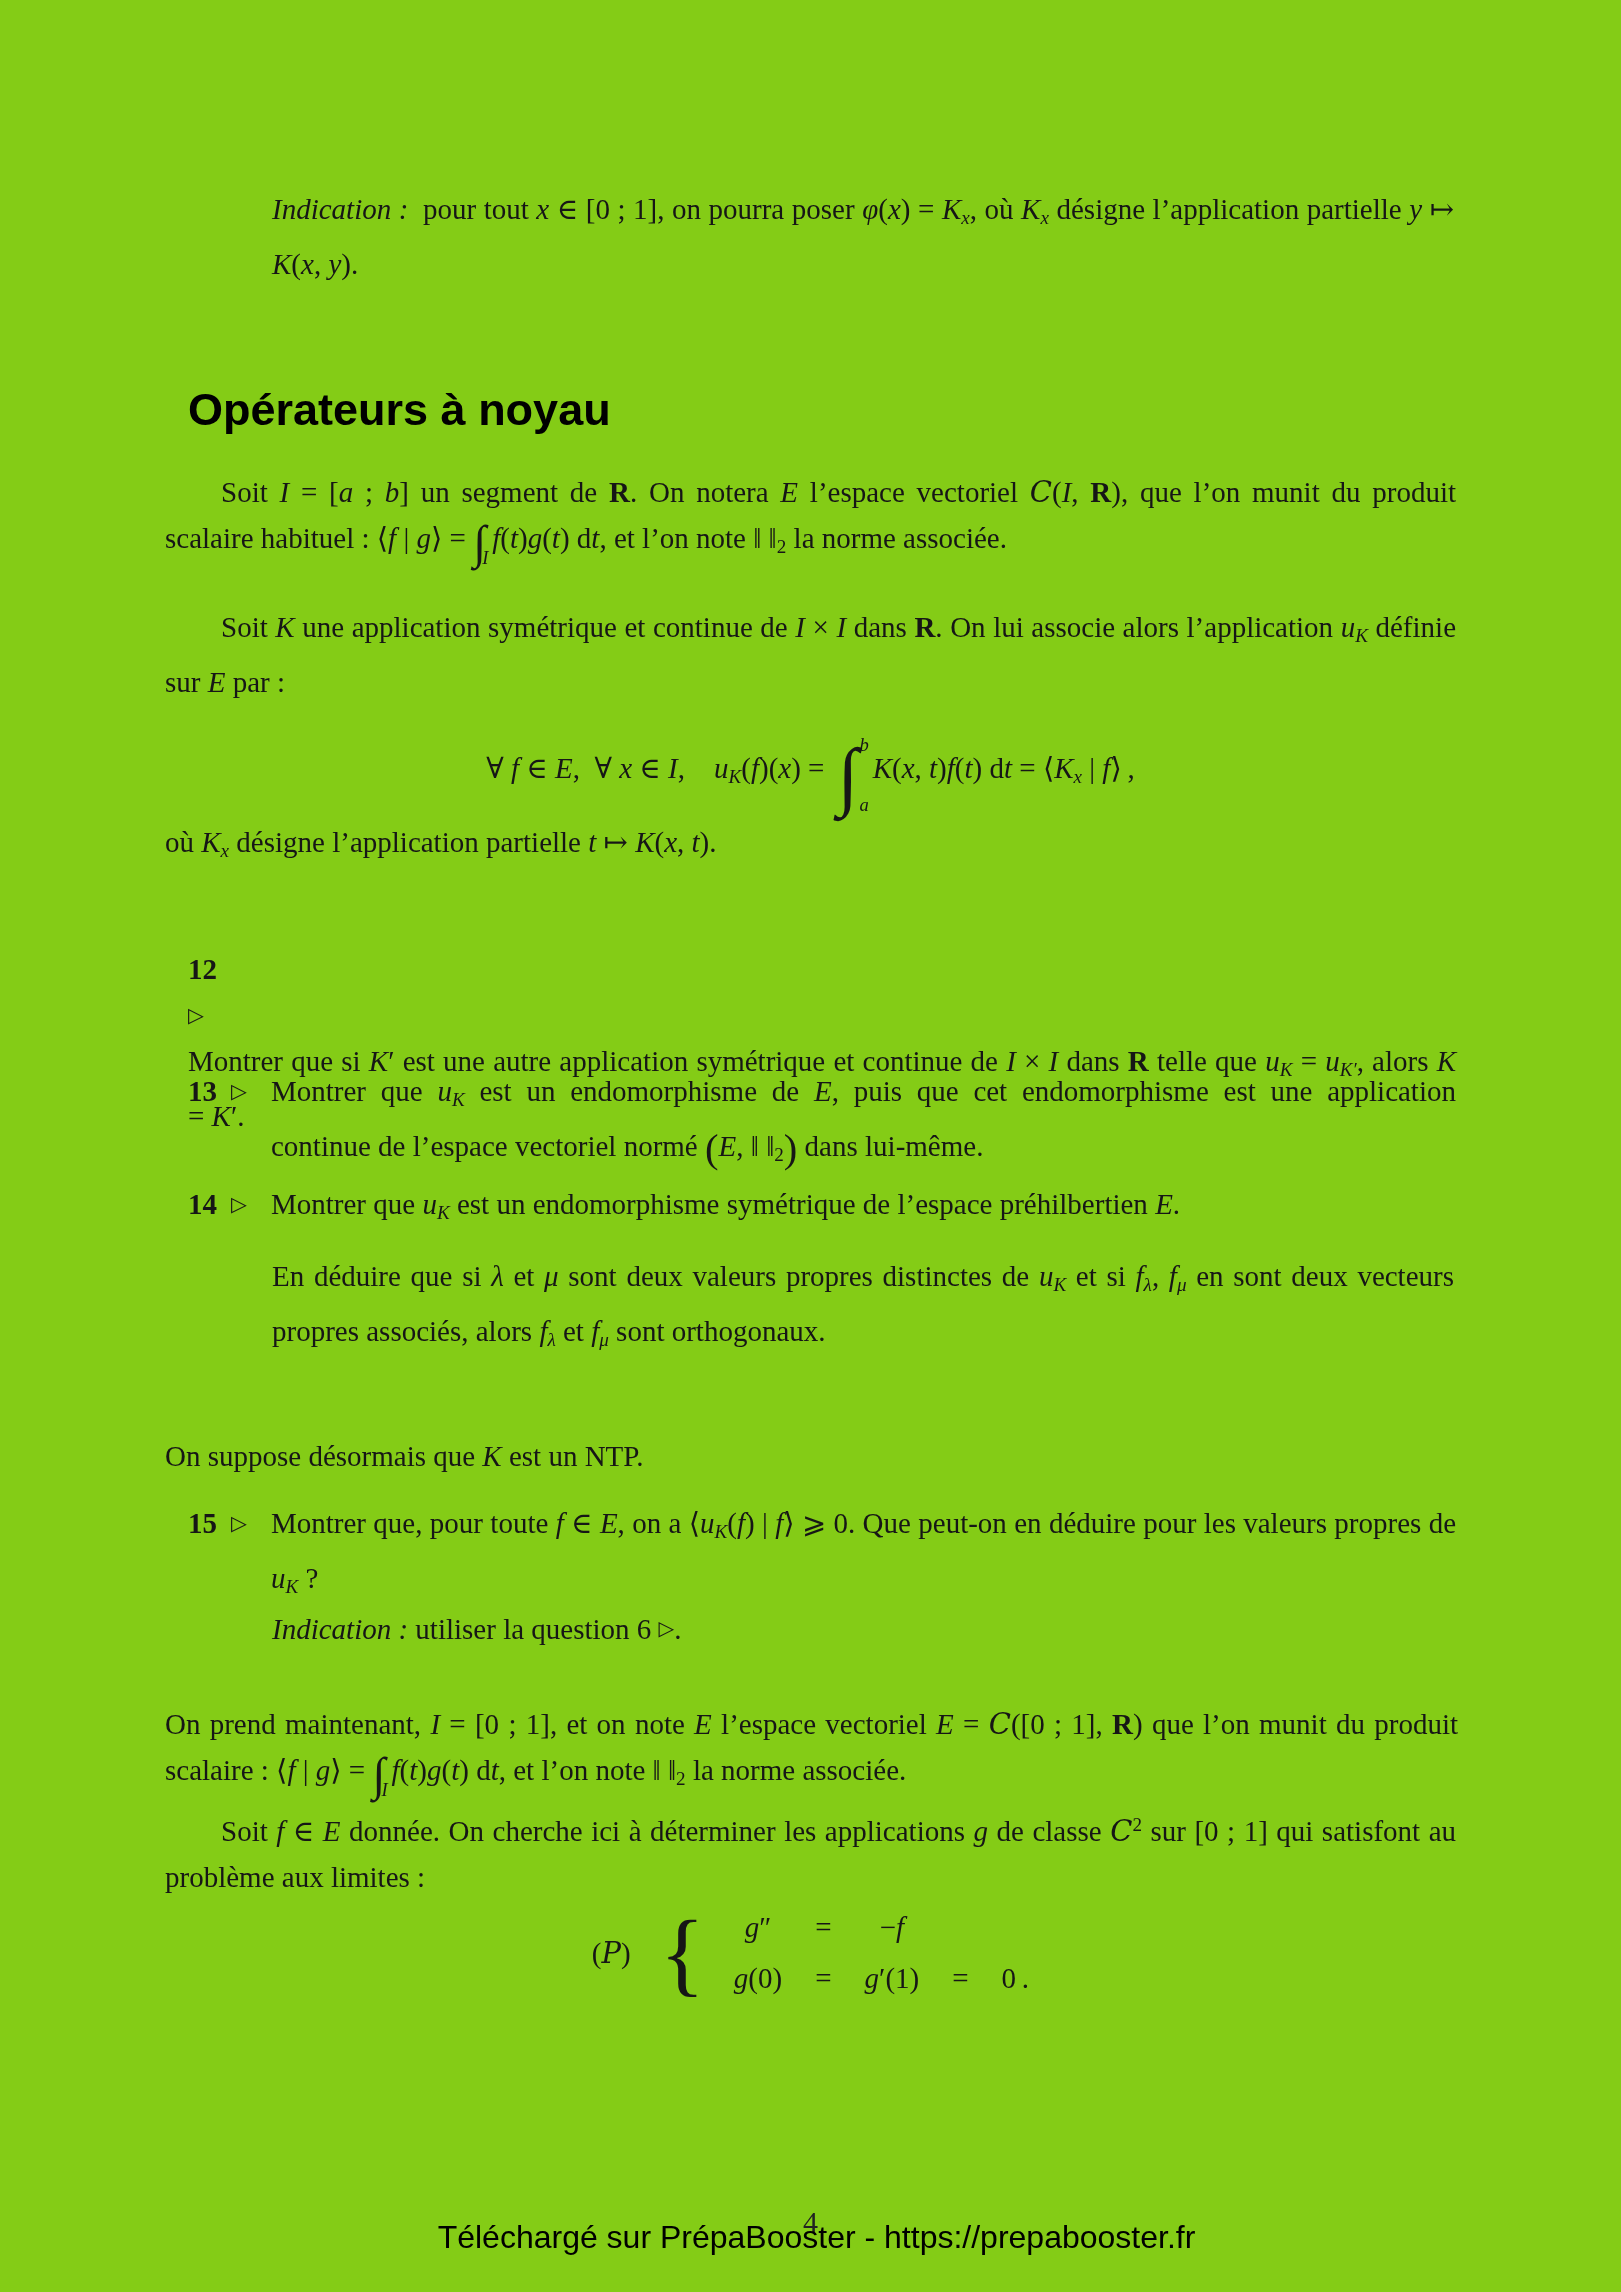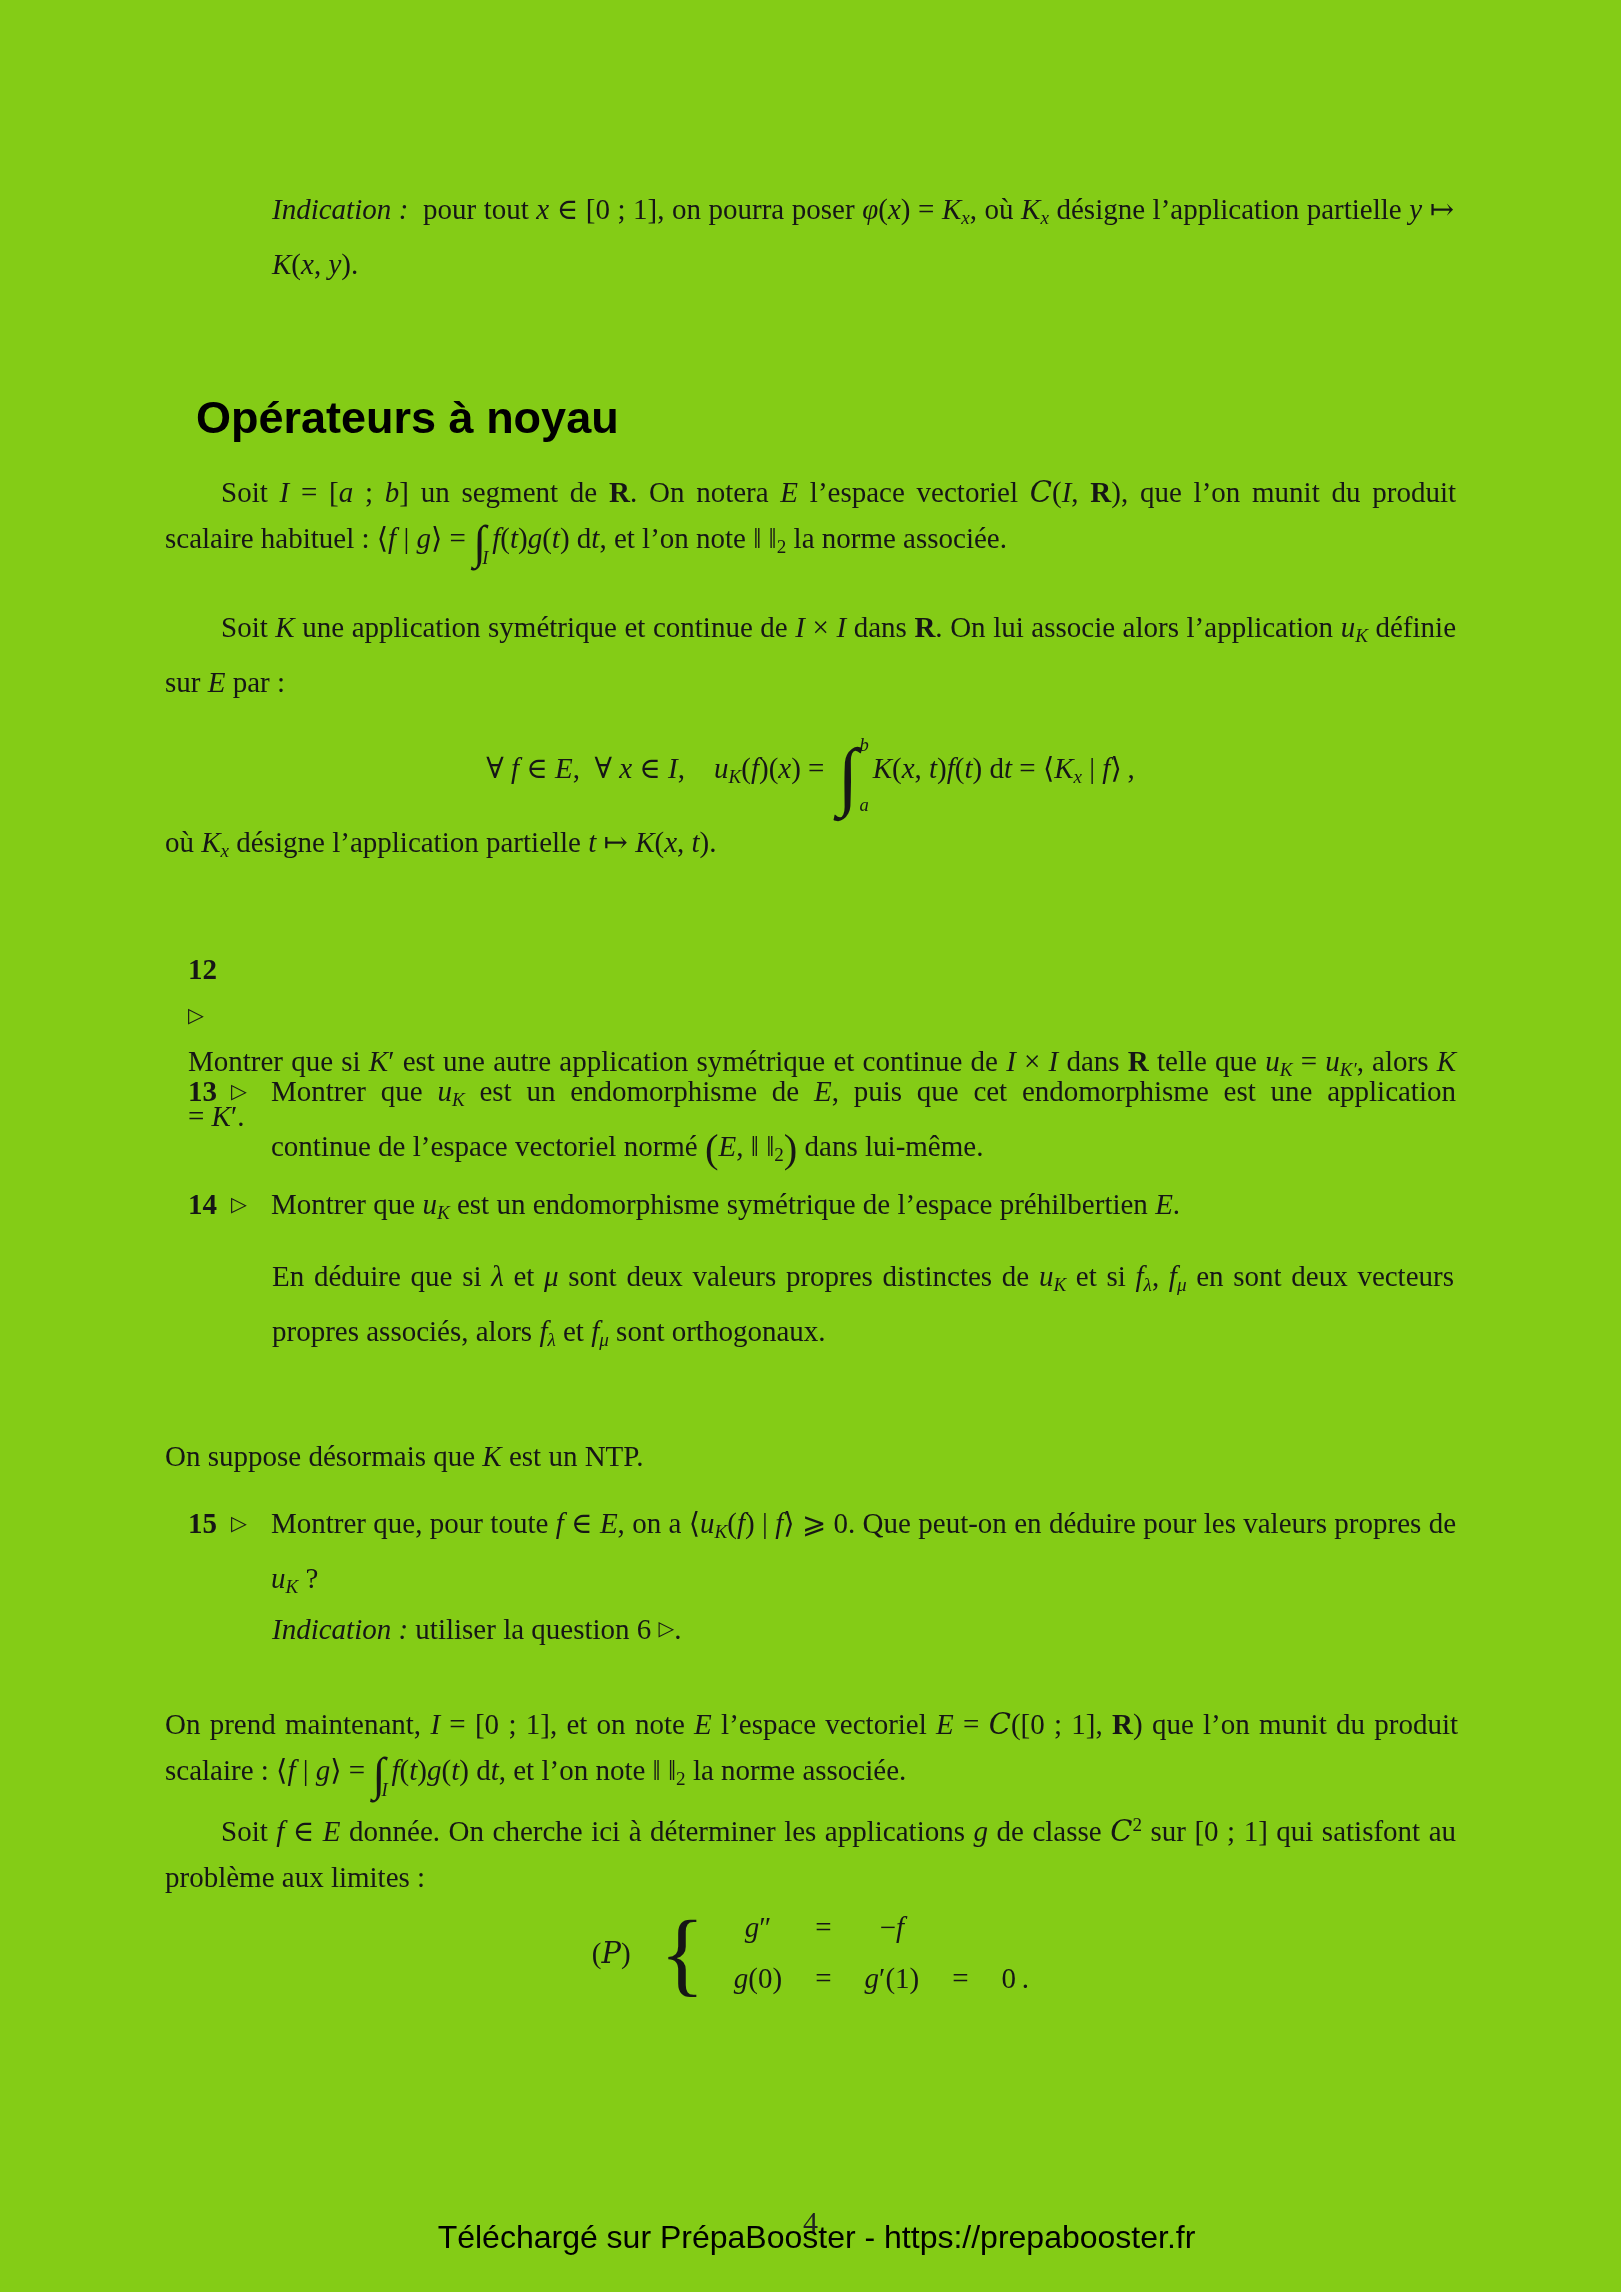--- a/index.html
+++ b/index.html
@@ -6,21 +6,21 @@
   .page{
     position:relative;width:1621px;height:2293px;background:#84cc16;
     color:#161616;font-family:"Liberation Serif","DejaVu Serif","DejaVu Sans",serif;
     font-size:29px;overflow:hidden;
   }
   .blk{position:absolute;line-height:46px;}
   .jp{text-align:justify;}
   .ind{text-indent:56px;}
 
   .heading{
-    position:absolute;margin:8px;
+    position:absolute;margin:0;
     font-family:"Liberation Sans","DejaVu Sans",sans-serif;
     font-weight:700;font-size:45px;line-height:1.15;color:#000;
   }
 
   .q{position:absolute;display:flex;line-height:46px;align-items:flex-start;}
   .qnum{font-weight:bold;flex:none;width:43px;}
   .qmark{flex:none;width:40px;font-family:"DejaVu Sans","Liberation Sans",sans-serif;font-size:20.6px;line-height:46px;}
   .qtext{flex:1;text-align:justify;}
 
   .display-eq{

